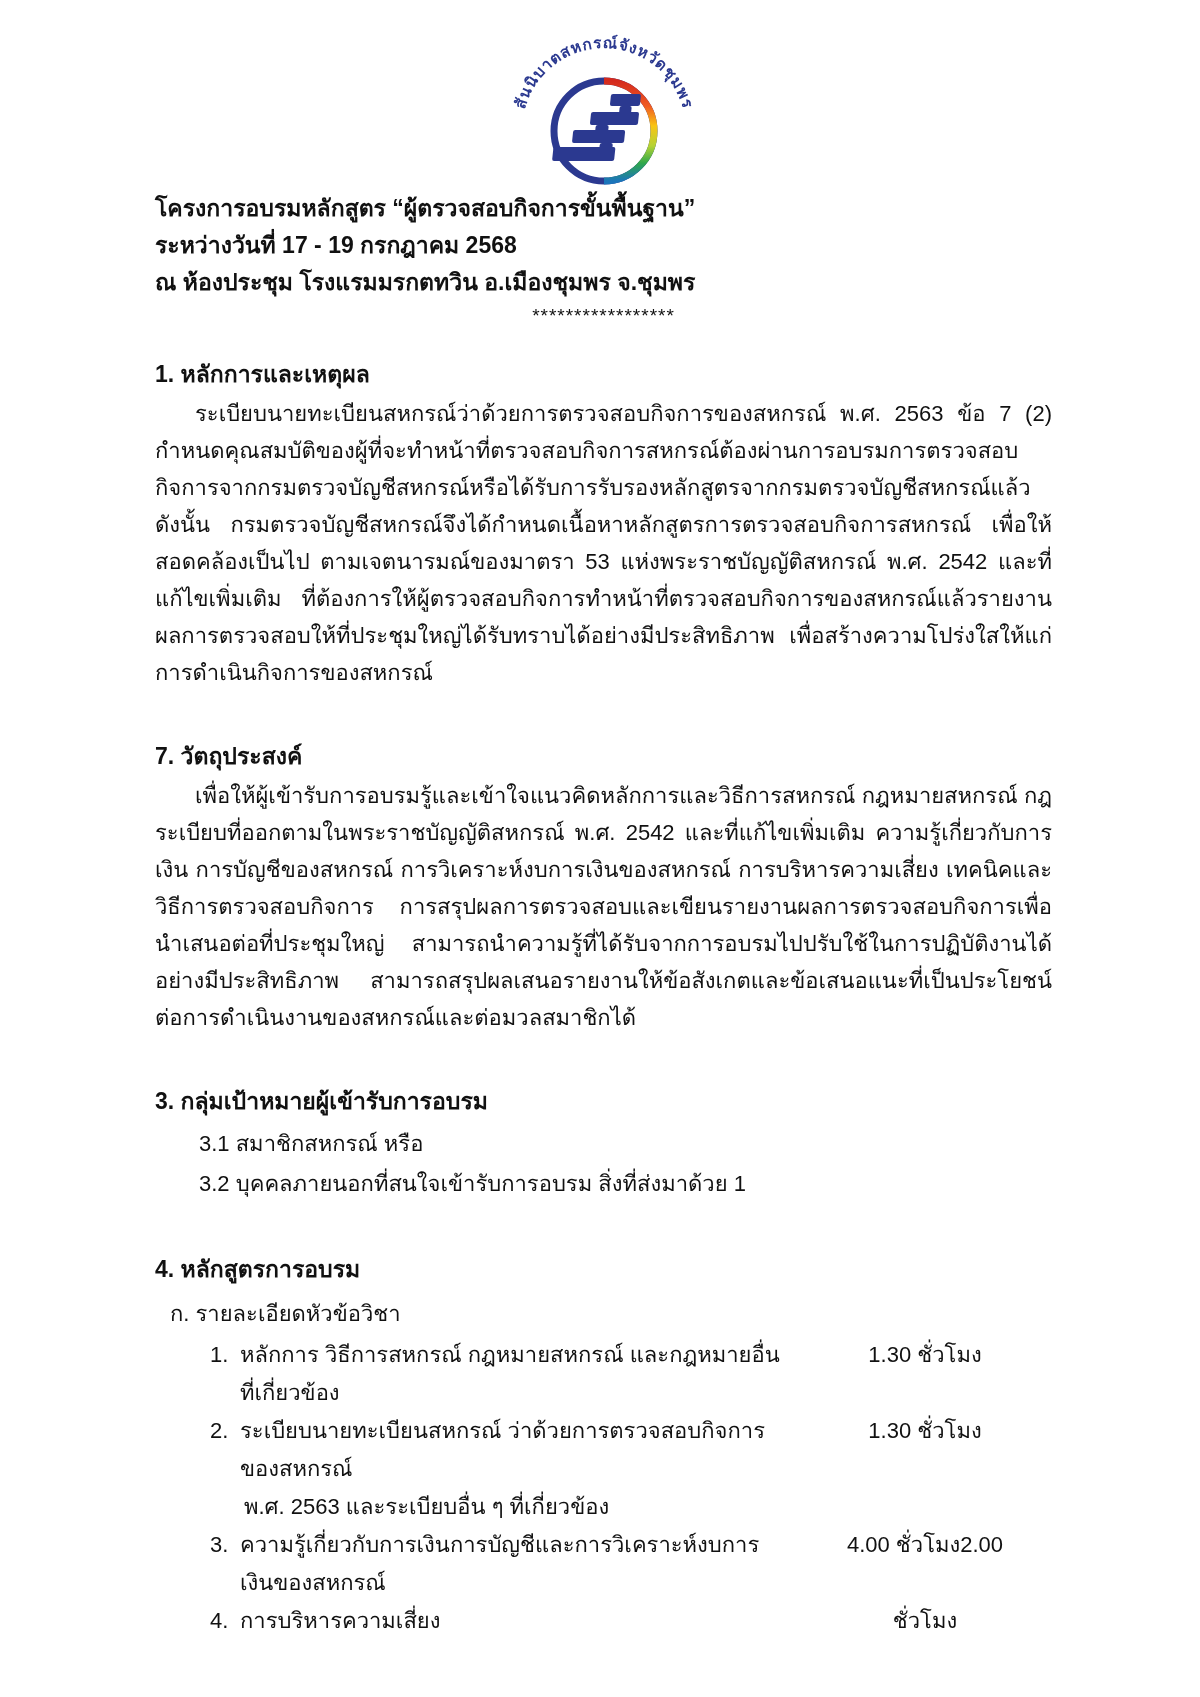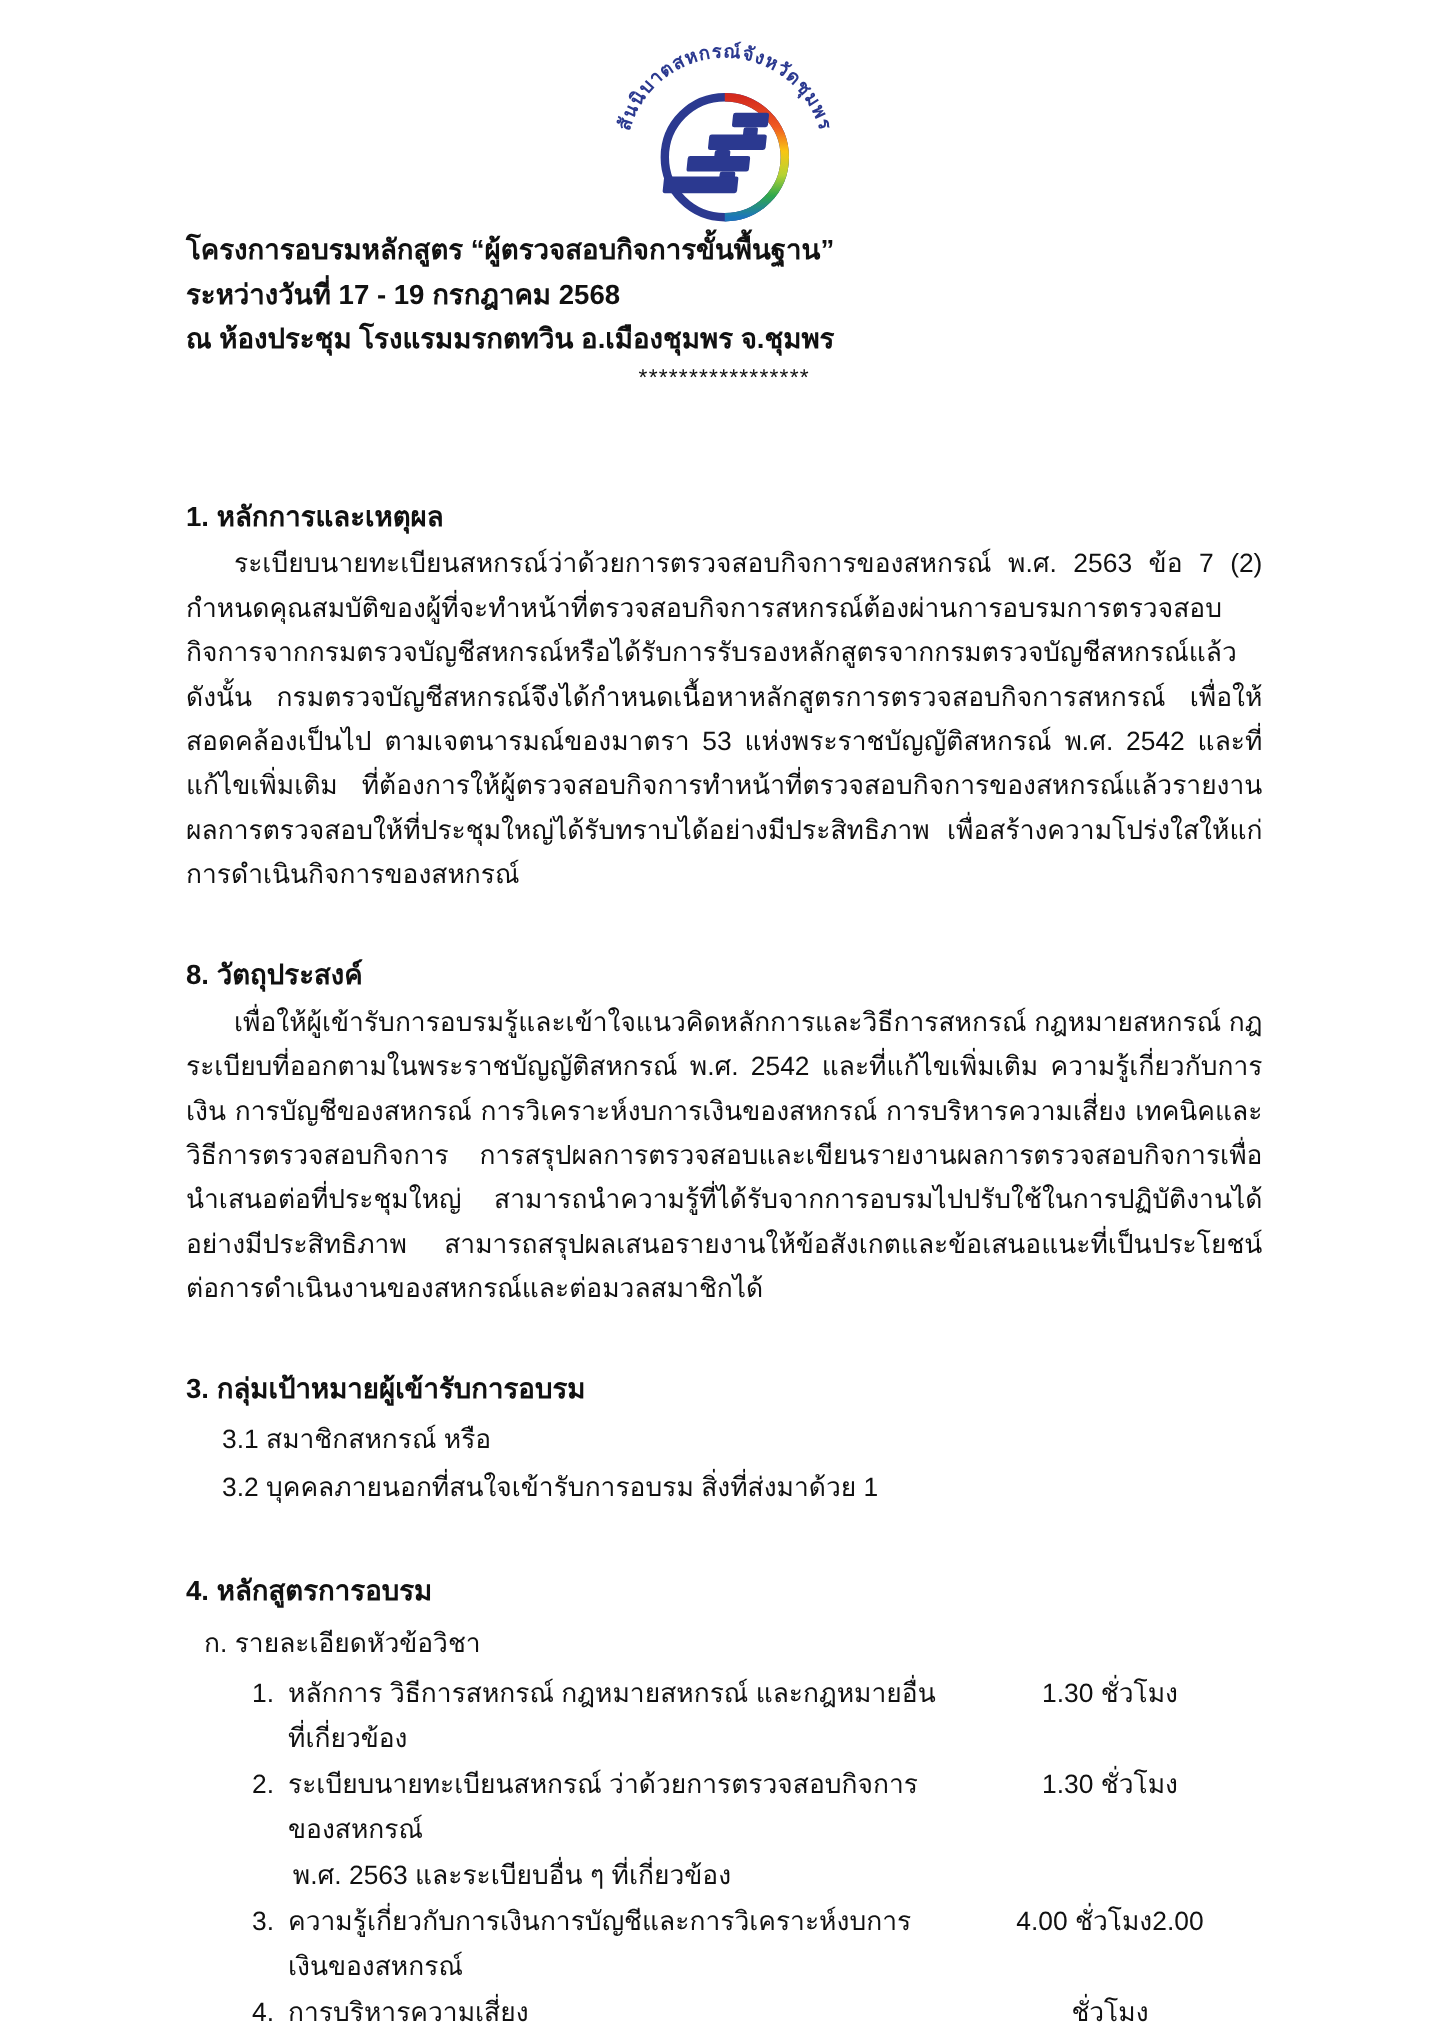--- a/index.html
+++ b/index.html
@@ -13,27 +13,27 @@
 
   
   .logo-wrap { width:100%; display:flex; justify-content:center; margin-bottom:2px; }
 
   
   .title-block { text-align:left; font-weight:bold; font-size:23px; line-height:37px; }
   .stars { text-align:center; font-size:19px; letter-spacing:1px; line-height:30px; font-weight:normal; }
 
   
   .section { margin-top:46px; }
-  .section.first { margin-top:80px; }
+  .section.first { margin-top:24px; }
   .sec-heading { font-weight:bold; font-size:23px; line-height:38px; }
   .sec-body {
     font-size:22px; line-height:37px; text-align:justify;
     text-indent:40px; margin-top:2px;
   }
-  .sub-list { margin-left:30px; font-size:22px; line-height:40px; margin-top:4px; }
+  .sub-list { margin-left:44px; font-size:22px; line-height:40px; margin-top:4px; }
   .sub-heading { font-weight:normal; font-size:22px; line-height:40px; margin-left:15px; margin-top:6px; }
 
   
   .course-list { margin-left:55px; margin-top:2px; font-size:22px; line-height:38px; }
   .course-row { display:flex; align-items:flex-start; }
   .course-main { flex:1; display:flex; }
   .course-num { width:30px; flex:0 0 30px; }
   .course-text { flex:1; padding-right:10px; }
   .course-hours { flex:0 0 250px; text-align:center; padding-right:4px; white-space:nowrap; }
   .course-cont { margin-left:34px; }
@@ -82,21 +82,21 @@
     <div>ณ ห้องประชุม โรงแรมมรกตทวิน อ.เมืองชุมพร จ.ชุมพร</div>
   </div>
   <div class="stars">*****************</div>
 
   <div class="section first">
     <div class="sec-heading">1. หลักการและเหตุผล</div>
     <div class="sec-body">ระเบียบนายทะเบียนสหกรณ์ว่าด้วยการตรวจสอบกิจการของสหกรณ์ พ.ศ. 2563  ข้อ 7 (2) กำหนดคุณสมบัติของผู้ที่จะทำหน้าที่ตรวจสอบกิจการสหกรณ์ต้องผ่านการอบรมการตรวจสอบกิจการจากกรมตรวจบัญชีสหกรณ์หรือได้รับการรับรองหลักสูตรจากกรมตรวจบัญชีสหกรณ์แล้ว ดังนั้น กรมตรวจบัญชีสหกรณ์จึงได้กำหนดเนื้อหาหลักสูตรการตรวจสอบกิจการสหกรณ์ เพื่อให้สอดคล้องเป็นไป ตามเจตนารมณ์ของมาตรา 53 แห่งพระราชบัญญัติสหกรณ์ พ.ศ. 2542 และที่แก้ไขเพิ่มเติม ที่ต้องการให้ผู้ตรวจสอบกิจการทำหน้าที่ตรวจสอบกิจการของสหกรณ์แล้วรายงานผลการตรวจสอบให้ที่ประชุมใหญ่ได้รับทราบได้อย่างมีประสิทธิภาพ เพื่อสร้างความโปร่งใสให้แก่การดำเนินกิจการของสหกรณ์</div>
   </div>
 
   <div class="section">
-    <div class="sec-heading">8. วัตถุประสงค์</div>
+    <div class="sec-heading">7. วัตถุประสงค์</div>
     <div class="sec-body">เพื่อให้ผู้เข้ารับการอบรมรู้และเข้าใจแนวคิดหลักการและวิธีการสหกรณ์ กฎหมายสหกรณ์ กฎ ระเบียบที่ออกตามในพระราชบัญญัติสหกรณ์ พ.ศ. 2542 และที่แก้ไขเพิ่มเติม ความรู้เกี่ยวกับการเงิน การบัญชีของสหกรณ์  การวิเคราะห์งบการเงินของสหกรณ์ การบริหารความเสี่ยง เทคนิคและวิธีการตรวจสอบกิจการ การสรุปผลการตรวจสอบและเขียนรายงานผลการตรวจสอบกิจการเพื่อนำเสนอต่อที่ประชุมใหญ่ สามารถนำความรู้ที่ได้รับจากการอบรมไปปรับใช้ในการปฏิบัติงานได้อย่างมีประสิทธิภาพ สามารถสรุปผลเสนอรายงานให้ข้อสังเกตและข้อเสนอแนะที่เป็นประโยชน์ต่อการดำเนินงานของสหกรณ์และต่อมวลสมาชิกได้</div>
   </div>
 
   <div class="section">
     <div class="sec-heading">3. กลุ่มเป้าหมายผู้เข้ารับการอบรม</div>
     <div class="sub-list">
       <div>3.1 สมาชิกสหกรณ์ หรือ</div>
       <div>3.2 บุคคลภายนอกที่สนใจเข้ารับการอบรม สิ่งที่ส่งมาด้วย 1</div>
     </div>
   </div>

